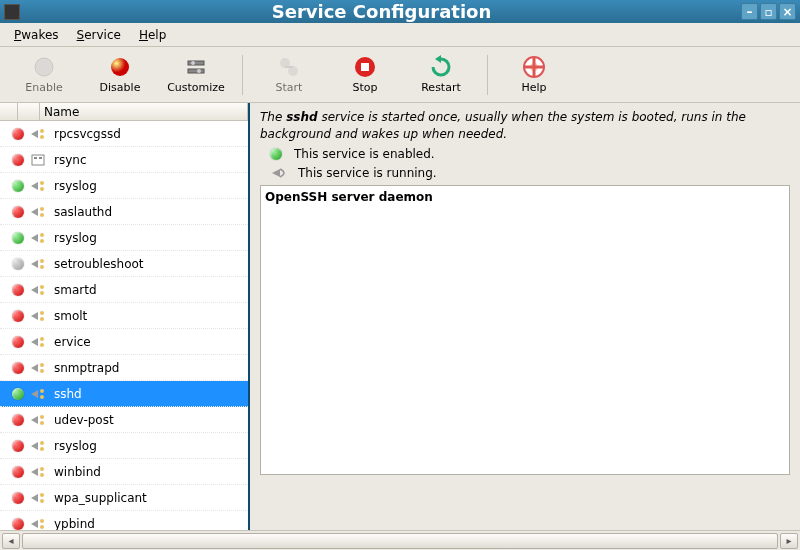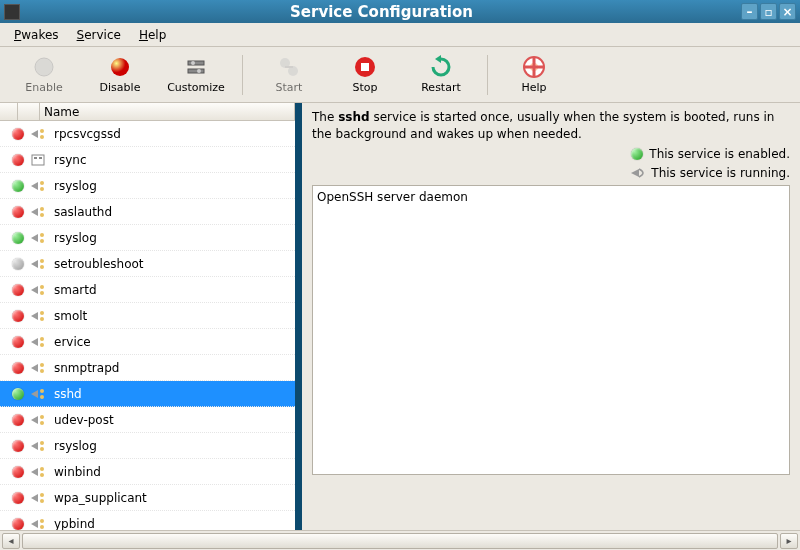--- a/index.html
+++ b/index.html
@@ -1,49 +1,49 @@
 <!DOCTYPE html>
 <html><head>
 <meta charset="utf-8">
 <style>
 * { box-sizing: border-box; margin: 0; padding: 0; font-family: "DejaVu Sans", "Liberation Sans", sans-serif; font-size: 12px; }
 body { background: #ece9e2; width: 800px; height: 550px; overflow: hidden; }
 .titlebar { height: 23px; background: linear-gradient(to bottom, #3a8ab8, #2a6d93); display: flex; align-items: center; padding: 0 4px; color: #fff; }
 .titlebar .title-icon { width: 16px; height: 16px; margin-right: 4px; background: #333; border: 1px solid #555; }
-.titlebar .title-text { flex: 1; text-align: center; font-weight: bold; font-size: 15px; }
+.titlebar .title-text { flex: 1; text-align: center; font-weight: bold; font-size: 18px; }
 .titlebar .win-btn { width: 17px; height: 17px; margin-left: 2px; background: #5fa3c7; border: 1px solid #3b7da1; border-radius: 2px; display: flex; align-items: center; justify-content: center; color: #fff; font-weight: bold; cursor: pointer; font-size: 12px; line-height: 1; }
 .menubar { height: 24px; background: #ece9e2; border-bottom: 1px solid #c7c2b8; display: flex; align-items: center; padding: 0 6px; gap: 2px; }
 .menubar .menu-item { padding: 2px 8px; cursor: pointer; }
 .menubar .menu-item u { text-decoration: underline; }
 .toolbar { height: 56px; background: #ece9e2; border-bottom: 1px solid #c7c2b8; display: flex; align-items: center; padding: 4px 8px; gap: 4px; }
 .toolbar .tbtn { width: 72px; height: 48px; display: flex; flex-direction: column; align-items: center; justify-content: center; gap: 2px; border-radius: 3px; cursor: pointer; }
 .toolbar .tbtn.disabled { opacity: 0.55; cursor: default; }
 .toolbar .tbtn .tlabel { font-size: 11px; }
 .toolbar .tsep { width: 1px; height: 40px; background: #c7c2b8; margin: 0 6px; }
 .icon24 { width: 24px; height: 24px; display: block; }
 .content { display: flex; height: calc(550px - 23px - 24px - 56px - 20px); }
-.sidebar { width: 302px; border-right: 7px solid #0c4a6e; display: flex; flex-direction: column; background: #fff; }
+.sidebar { width: 250px; border-right: 2px solid #0c4a6e; display: flex; flex-direction: column; background: #fff; }
 .list-header { height: 18px; display: flex; border-bottom: 1px solid #c7c2b8; background: #f3f1ec; font-size: 12px; }
 .list-header .hcell { border-right: 1px solid #c7c2b8; display: flex; align-items: center; padding: 0 4px; background: linear-gradient(to bottom,#fdfcf9,#e9e5dc); }
 .list-body { flex: 1; overflow-y: scroll; }
 .list-row { height: 26px; display: flex; align-items: center; border-bottom: 1px dotted #e5e5e5; padding: 0 10px; cursor: pointer; }
 .list-row.selected { background: #1e90ff; color: #fff; }
 .list-row .status-dot { width: 16px; height: 16px; display: flex; align-items: center; justify-content: center; }
 .list-row .status-dot span { width: 12px; height: 12px; border-radius: 50%; display: block; box-shadow: inset 1px 1px 2px rgba(255,255,255,0.6), 0 0 1px rgba(0,0,0,0.5); }
 .dot-red { background: radial-gradient(circle at 30% 30%, #ff7a7a, #cc0000); }
 .dot-green { background: radial-gradient(circle at 30% 30%, #a0f0a0, #1a9c1a); }
 .dot-gray { background: radial-gradient(circle at 30% 30%, #e0e0e0, #999); }
 .list-row .type-icon { width: 20px; height: 16px; display: flex; align-items: center; justify-content: center; margin: 0 2px; }
 .list-row .svc-name { padding-left: 4px; }
 .detail { flex: 1; padding: 6px 10px; overflow: auto; }
-.detail-text { line-height: 1.4; margin-bottom: 4px; }
-.status-line { display: flex; align-items: center; gap: 6px; margin: 4px 0 4px 10px; justify-content: flex-end; }
+.detail-text { line-height: 1.4; margin-bottom: 4px; font-style: italic; }
+.status-line { display: flex; align-items: center; gap: 12px; margin: 4px 0 4px 10px; }
 .status-line .status-dot span { width: 12px; height: 12px; border-radius: 50%; display: block; box-shadow: inset 1px 1px 2px rgba(255,255,255,0.6), 0 0 1px rgba(0,0,0,0.5); }
 .desc-label { margin-top: 6px; }
-.desc-box { border: 1px solid #b5b0a5; background: #fff; height: 290px; padding: 4px; margin-top: 2px; overflow: auto; }
+.desc-box { border: 1px solid #b5b0a5; background: #fff; height: 290px; padding: 4px; margin-top: 2px; overflow: auto; font-weight: bold; }
 .hscroll { height: 20px; background: #ece9e2; border-top: 1px solid #c7c2b8; display: flex; align-items: center; }
 .hscroll .arrow { width: 18px; height: 16px; border: 1px solid #b5b0a5; background: linear-gradient(to bottom,#fdfcf9,#e0ddd4); margin: 0 2px; border-radius: 2px; display: flex; align-items: center; justify-content: center; cursor: pointer; font-size: 10px; color: #555;}
 .hscroll .track { flex: 1; height: 16px; background: #ddd8cf; border: 1px solid #b5b0a5; border-radius: 2px; position: relative; }
 .hscroll .thumb { position: absolute; left: 0; top: 0; bottom: 0; width: 100%; background: linear-gradient(to bottom,#fdfcf9,#e0ddd4); border-radius: 2px; }
 ::-webkit-scrollbar { width: 16px; background: #ddd8cf; }
 ::-webkit-scrollbar-thumb { background: linear-gradient(to right,#fdfcf9,#e0ddd4); border: 1px solid #b5b0a5; border-radius: 2px; }
 ::-webkit-scrollbar-button { height: 16px; background: linear-gradient(to bottom,#fdfcf9,#e0ddd4); border: 1px solid #b5b0a5; }
 </style>
 </head>
 <body>

